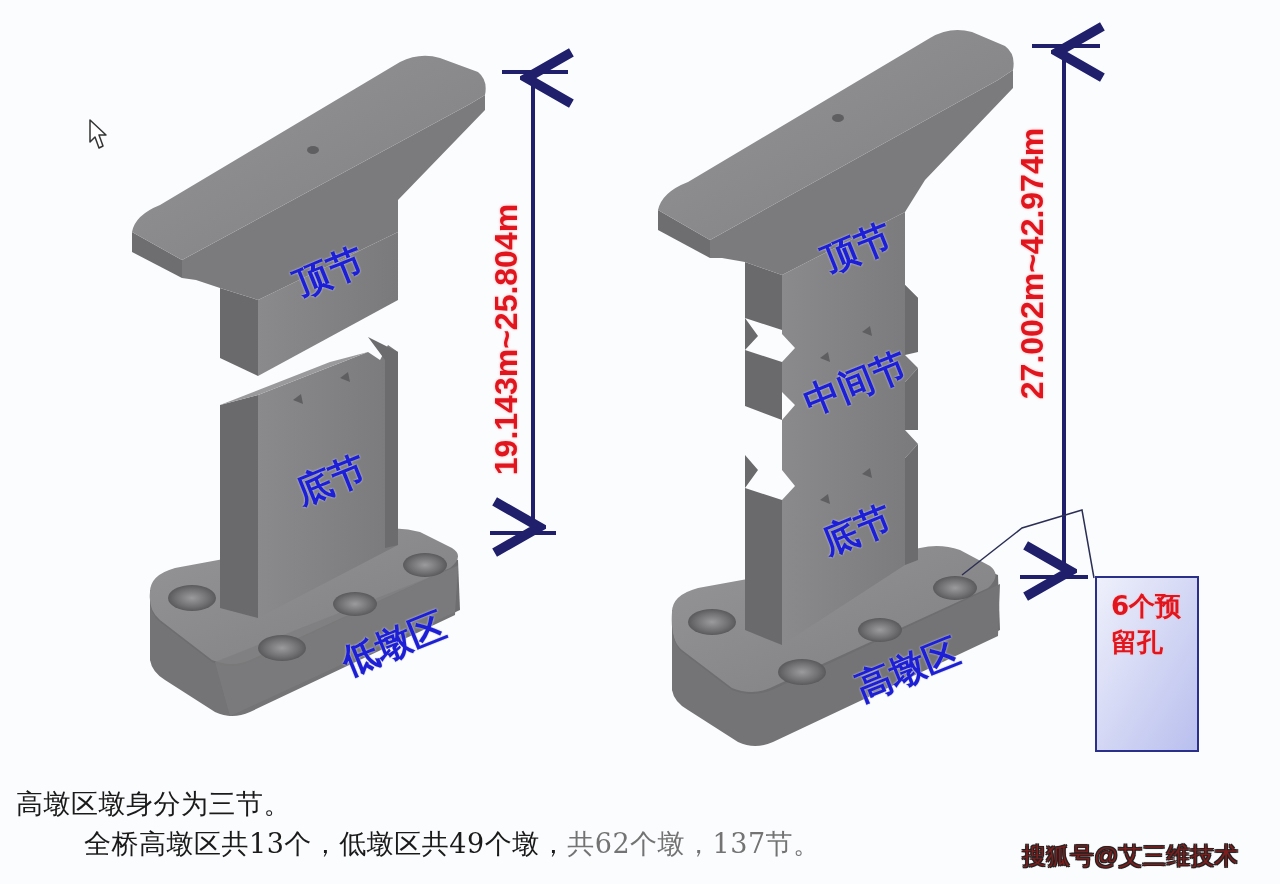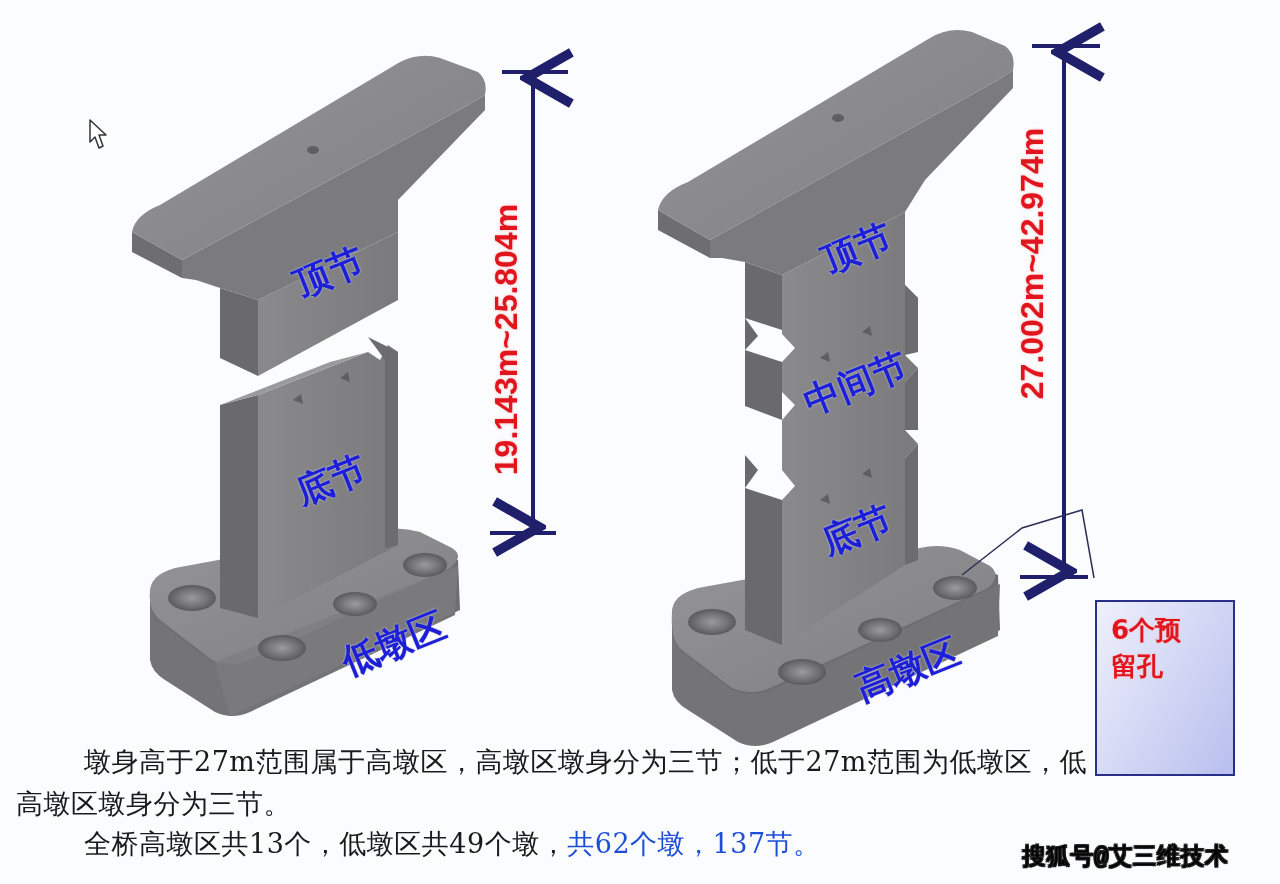--- a/index.html
+++ b/index.html
@@ -1,25 +1,25 @@
 <!DOCTYPE html>
 <html><head>
 <meta charset="utf-8">
 <style>
   html,body{margin:0;padding:0;}
   body{width:1280px;height:884px;background:#fbfcfe;position:relative;overflow:hidden;font-family:"DejaVu Sans","Liberation Sans",sans-serif;}
   #stage{position:absolute;left:0;top:0;width:1280px;height:884px;}
   .svg-layer{position:absolute;left:0;top:0;}
   .pier-label{position:absolute;color:#1c1fd6;font-family:"DejaVu Sans",sans-serif;font-weight:bold;font-size:36px;white-space:nowrap;transform-origin:left center;text-shadow:0 0 2px #fff,0 0 1px #0b0e8c;}
   .dim-label{position:absolute;color:#e0151e;font-family:"Liberation Sans","DejaVu Sans",sans-serif;font-weight:bold;font-size:32px;white-space:nowrap;transform:rotate(-90deg);transform-origin:center center;text-shadow:0 0 3px #ffb3b3;}
-  .callout{position:absolute;left:1095px;top:600px;width:140px;height:176px;border:2px solid #2a2f8a;background:linear-gradient(120deg,#eef0fb 0%,#b9bfee 100%);box-sizing:border-box;}
+  .callout{position:absolute;left:1095px;top:576px;width:104px;height:176px;border:2px solid #2a2f8a;background:linear-gradient(120deg,#eef0fb 0%,#b9bfee 100%);box-sizing:border-box;}
   .callout-text{position:absolute;left:14px;top:10px;width:100px;color:#e0151e;font-family:"DejaVu Sans",sans-serif;font-weight:bold;font-size:26px;line-height:36px;text-shadow:0 0 2px #ffb3b3;}
   .caption{position:absolute;font-family:"DejaVu Serif","Liberation Serif",serif;font-size:27px;color:#1a1a1a;white-space:nowrap;letter-spacing:0.5px;}
-  .caption .red{color:#1d4ed8;}
-  .watermark{position:absolute;left:1022px;top:840px;font-family:Liberation Mono, monospace;font-size:24px;color:#000000;white-space:nowrap;text-shadow:-1px -1px 0 #222,1px -1px 0 #222,-1px 1px 0 #222,1px 1px 0 #222,0 0 2px #000;}
+  .caption .red{color:#737373;}
+  .watermark{position:absolute;left:1022px;top:840px;font-family:Liberation Sans, sans-serif;font-size:24px;color:#7f1d1d;white-space:nowrap;text-shadow:-1px -1px 0 #222,1px -1px 0 #222,-1px 1px 0 #222,1px 1px 0 #222,0 0 2px #000;}
   .cursor{position:absolute;left:88px;top:118px;}
 </style>
 </head>
 <body>
 
 <div id="stage">
 
   <svg class="svg-layer" width="1280" height="884" viewBox="0 0 1280 884">
     <defs>
       <linearGradient id="gTop" x1="0" y1="0" x2="1" y2="1">
@@ -135,20 +135,19 @@
   <div class="dim-label" style="left:356px;top:321px;width:300px;text-align:center;">19.143m~25.804m</div>
   <div class="dim-label" style="left:882px;top:245px;width:300px;text-align:center;">27.002m~42.974m</div>
 
   <div class="callout">
     <div class="callout-text">
       <div>6个预</div>
       <div>留孔</div>
     </div>
   </div>
 
-  <div class="caption" style="left:84px;top:744px;">墩身高于27m范围属于高墩区，高墩区墩身分为三节；低于27m范围为低墩区，低</div>
   <div class="caption" style="left:16px;top:786px;">高墩区墩身分为三节。</div>
   <div class="caption" style="left:84px;top:826px;">
     <span>全桥高墩区共13个，低墩区共49个墩，</span><span class="red">共62个墩，137节。</span>
   </div>
 
   <div class="watermark">搜狐号@艾三维技术</div>
 </div>
 
 </body></html>

